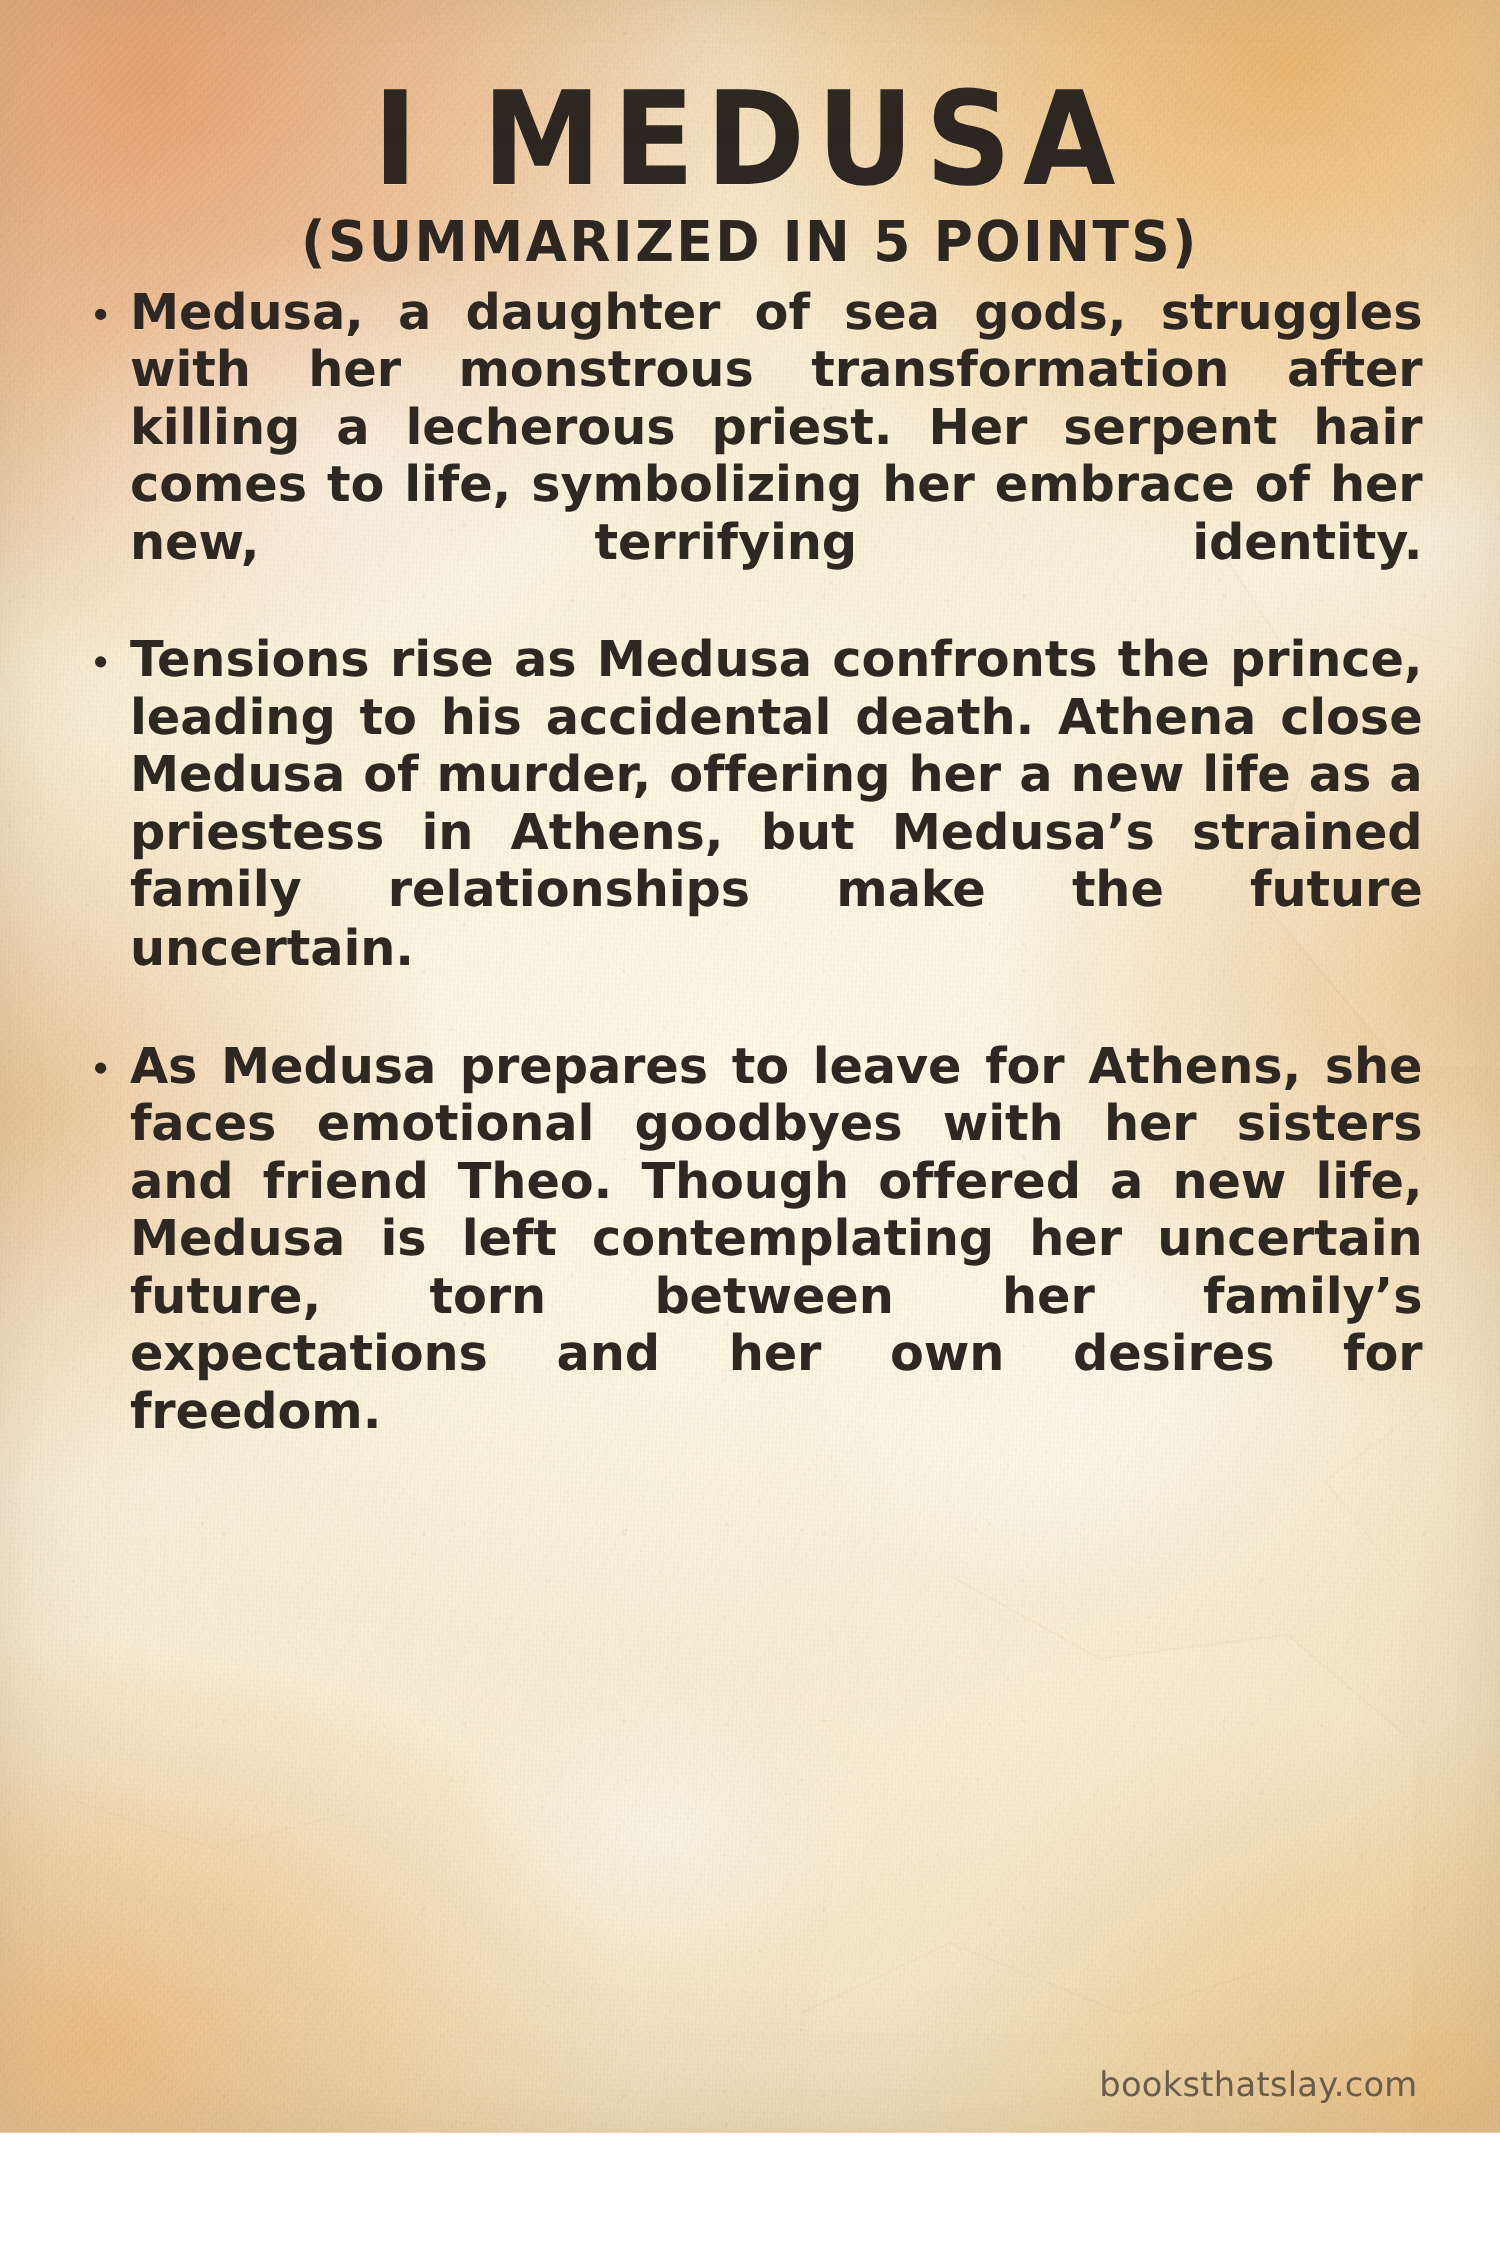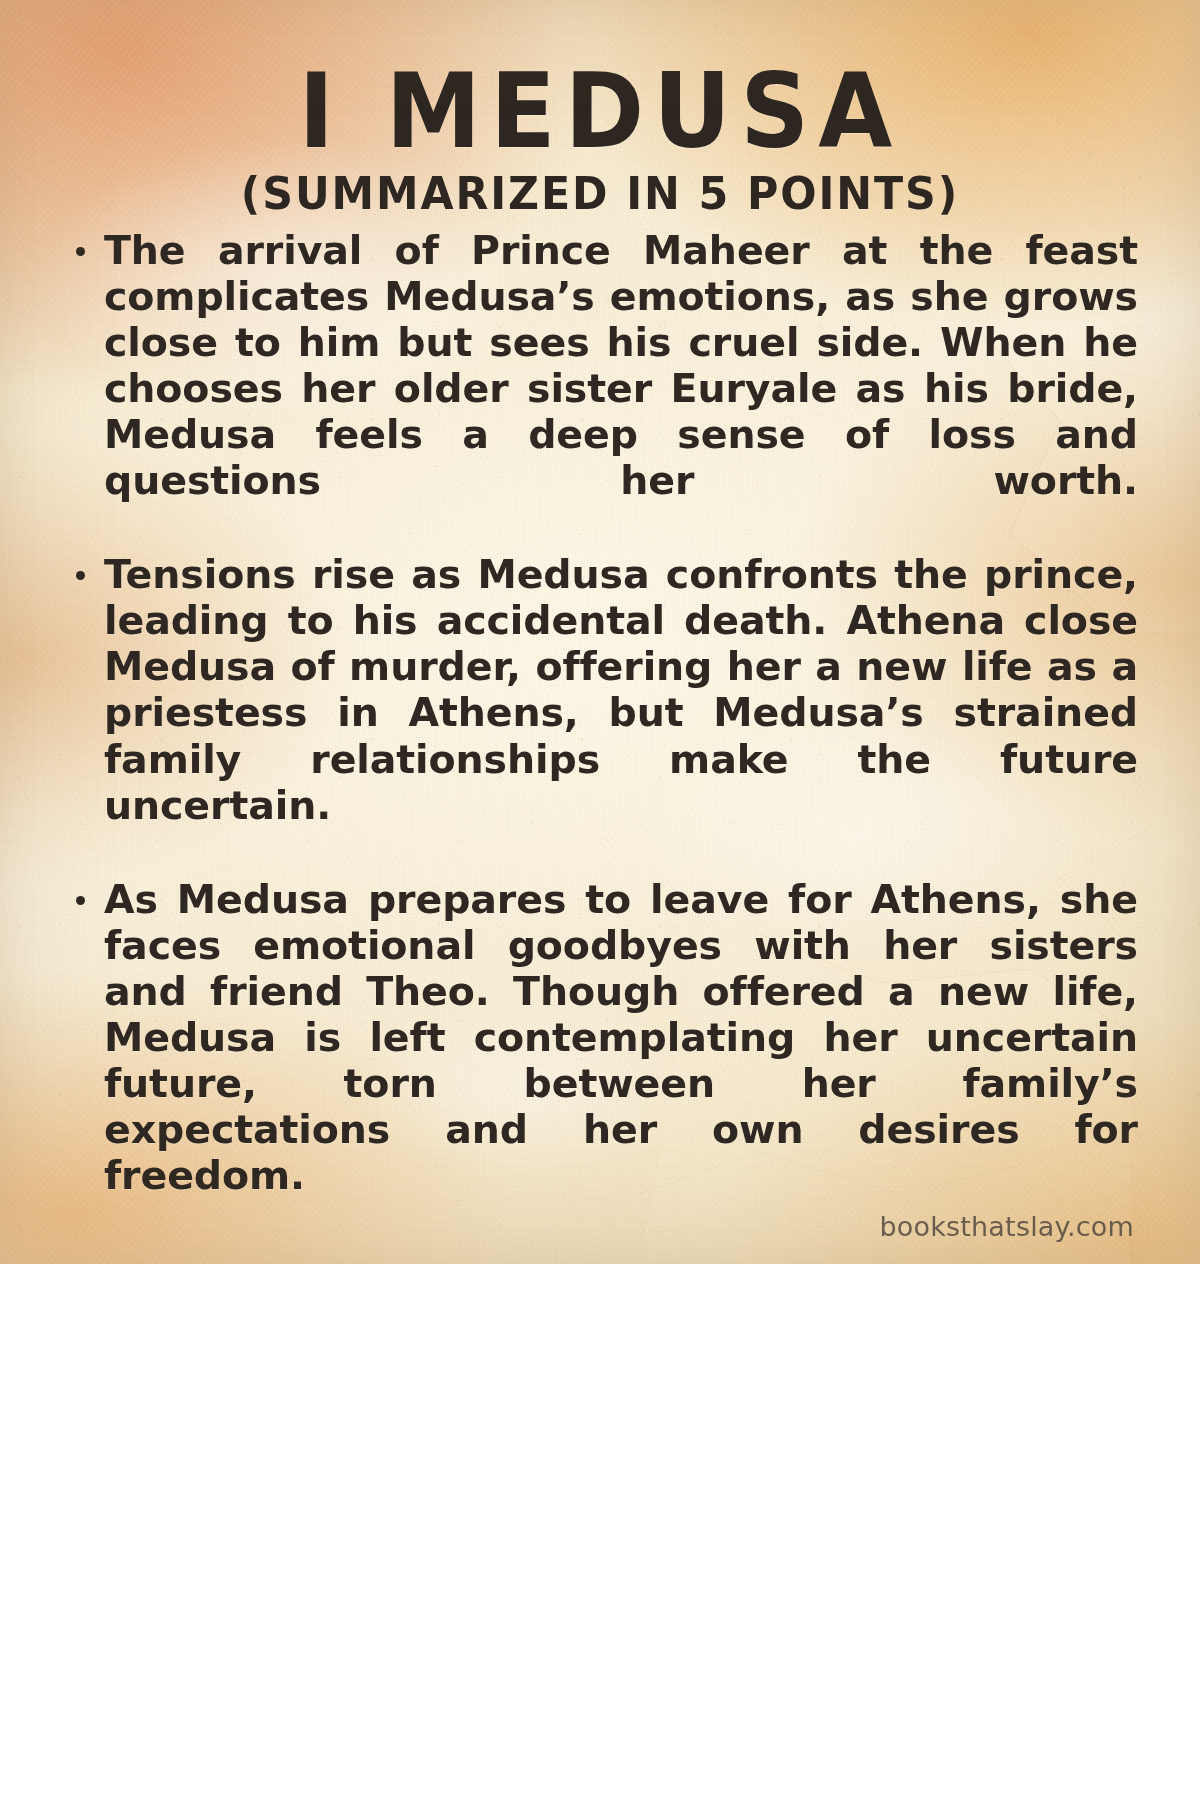--- a/index.html
+++ b/index.html
@@ -10,21 +10,21 @@
     width: 1200px;
     height: 1800px;
     overflow: hidden;
     font-family: "DejaVu Sans", "Liberation Sans", sans-serif;
   }
 
   
   #poster {
     position: relative;
     width: 1200px;
-    height: 1264px;
+    height: 1706px;
     box-sizing: border-box;
     background: #fdba74;
     overflow: hidden;
   }
 
   
   .wash {
     position: absolute;
     inset: 0;
     pointer-events: none;
@@ -203,21 +203,21 @@
     </svg>
   </div>
 
   <div id="content">
 
     <h1 class="title">I MEDUSA</h1>
 
     <h2 class="subtitle">(SUMMARIZED IN 5 POINTS)</h2>
 
     <ul class="points">
-      <li>The arrival of Prince Maheer at the feast complicates Medusa’s emotions, as she grows close to him but sees his cruel side. When he chooses her older sister Euryale as his bride, Medusa feels a deep sense of loss and questions her worth.</li>
+      <li>Medusa, a daughter of sea gods, struggles with her monstrous transformation after killing a lecherous priest. Her serpent hair comes to life, symbolizing her embrace of her new, terrifying identity.</li>
       <li>Tensions rise as Medusa confronts the prince, leading to his accidental death. Athena close Medusa of murder, offering her a new life as a priestess in Athens, but Medusa’s strained family relationships make the future uncertain.</li>
       <li>As Medusa prepares to leave for Athens, she faces emotional goodbyes with her sisters and friend Theo. Though offered a new life, Medusa is left contemplating her uncertain future, torn between her family’s expectations and her own desires for freedom.</li>
     </ul>
 
   </div>
 
   <div class="footer">booksthatslay.com</div>
 
   <div class="vignette"></div>
 

